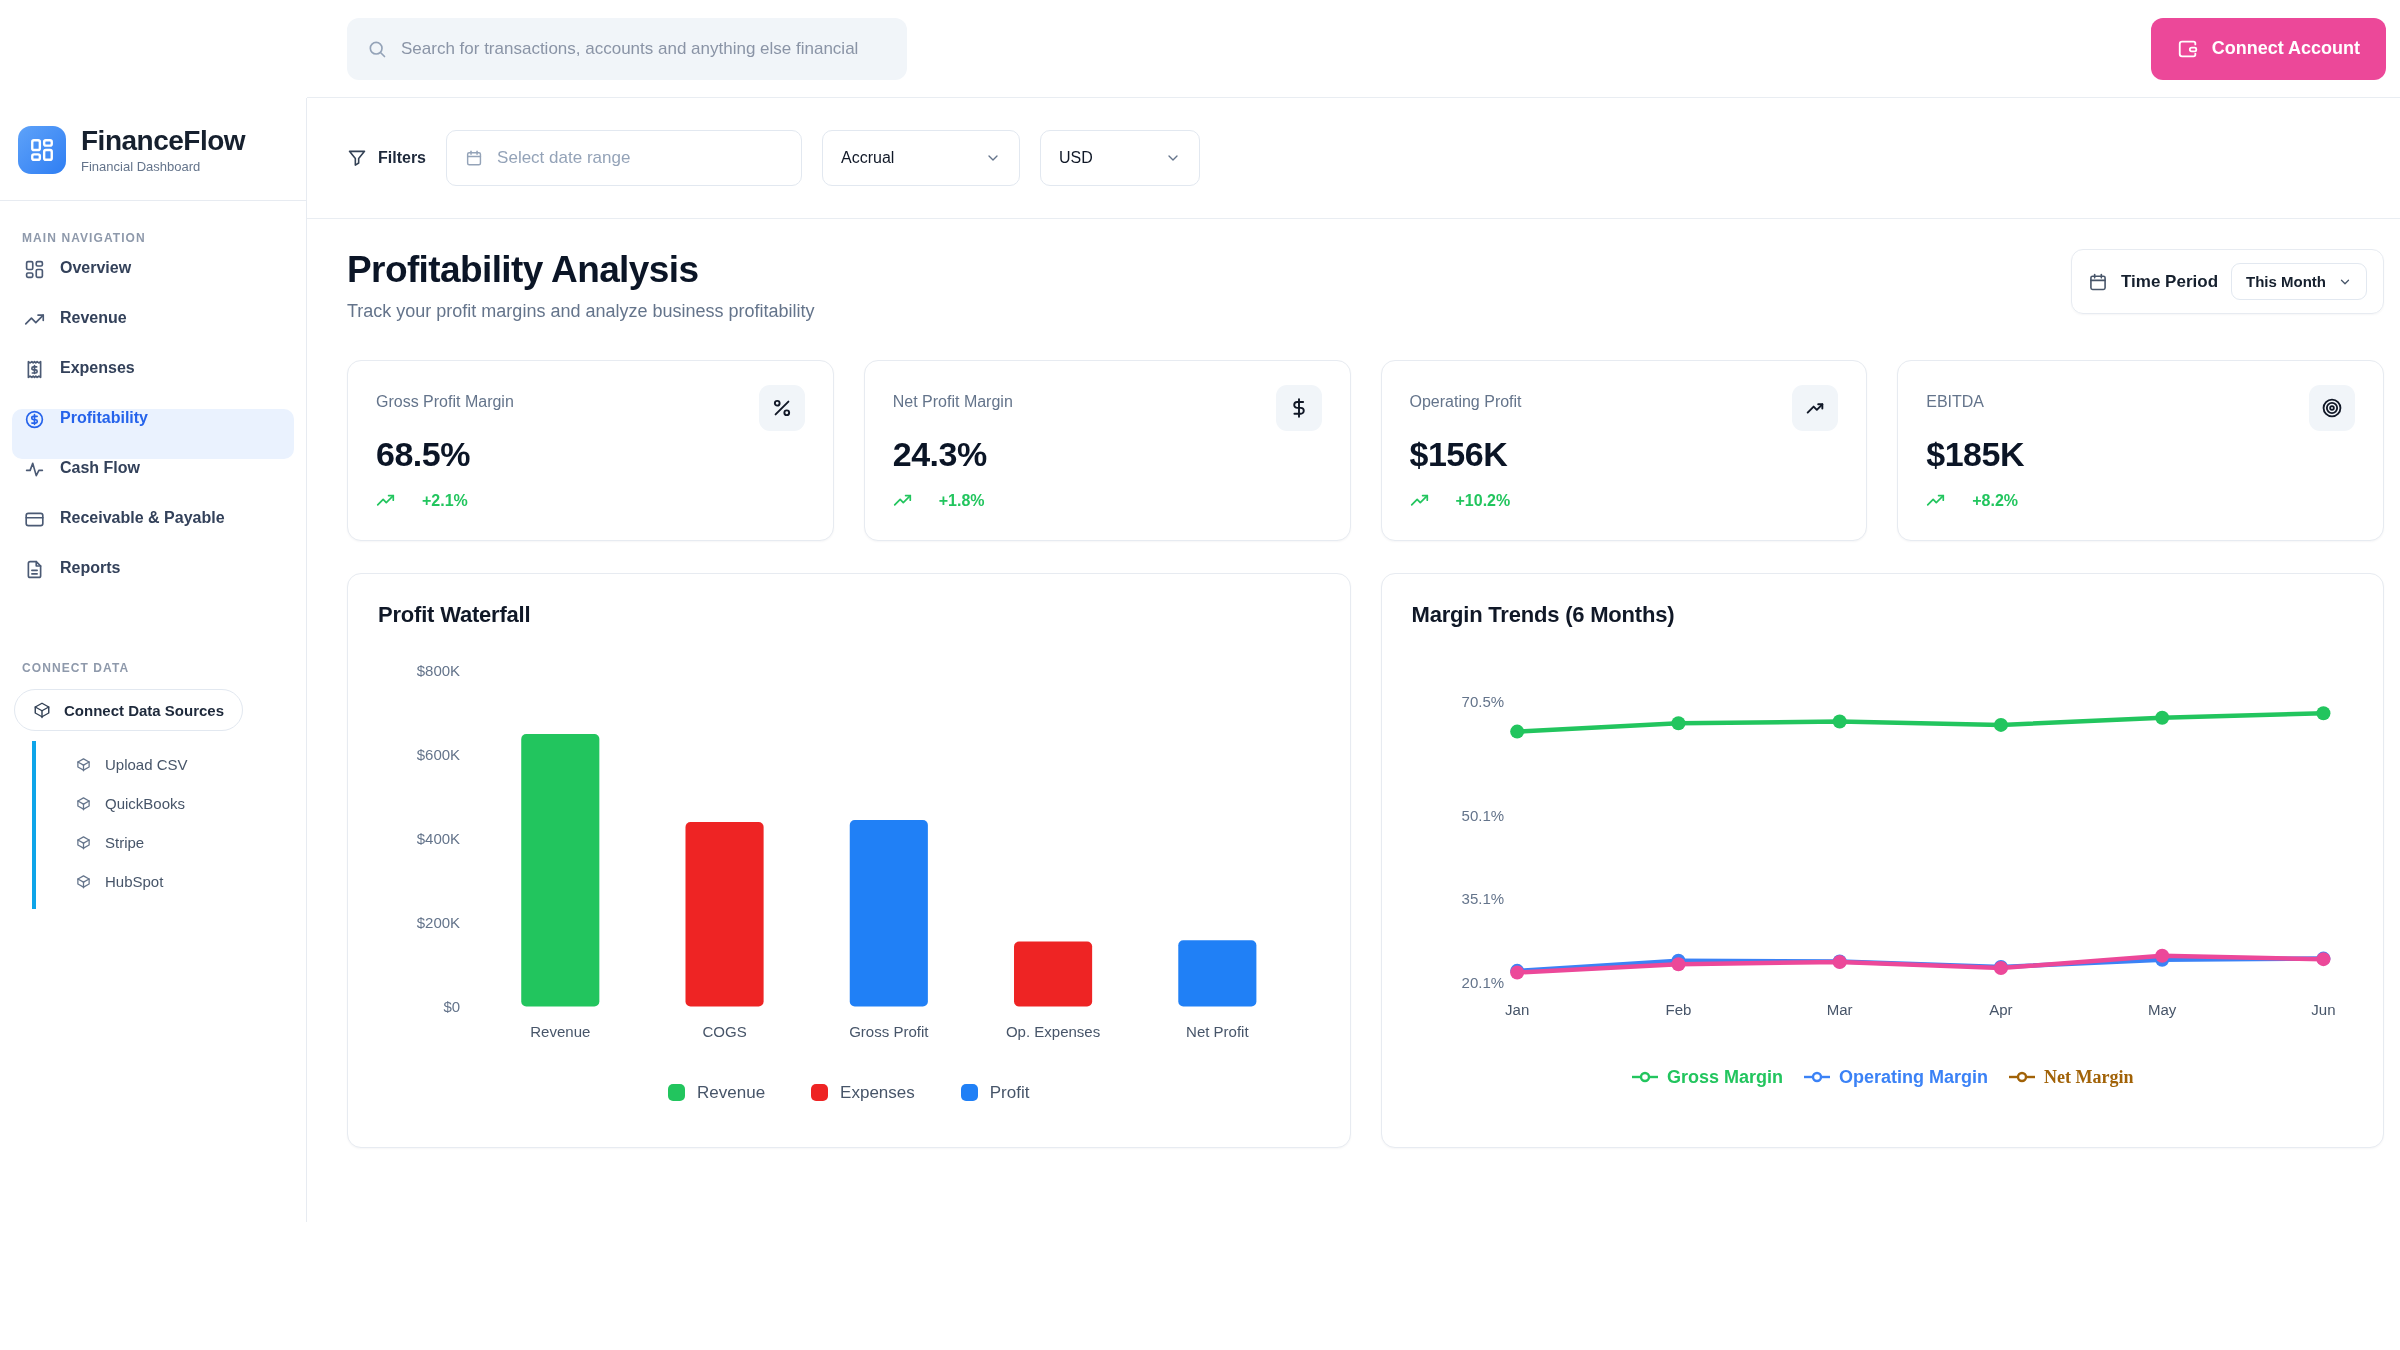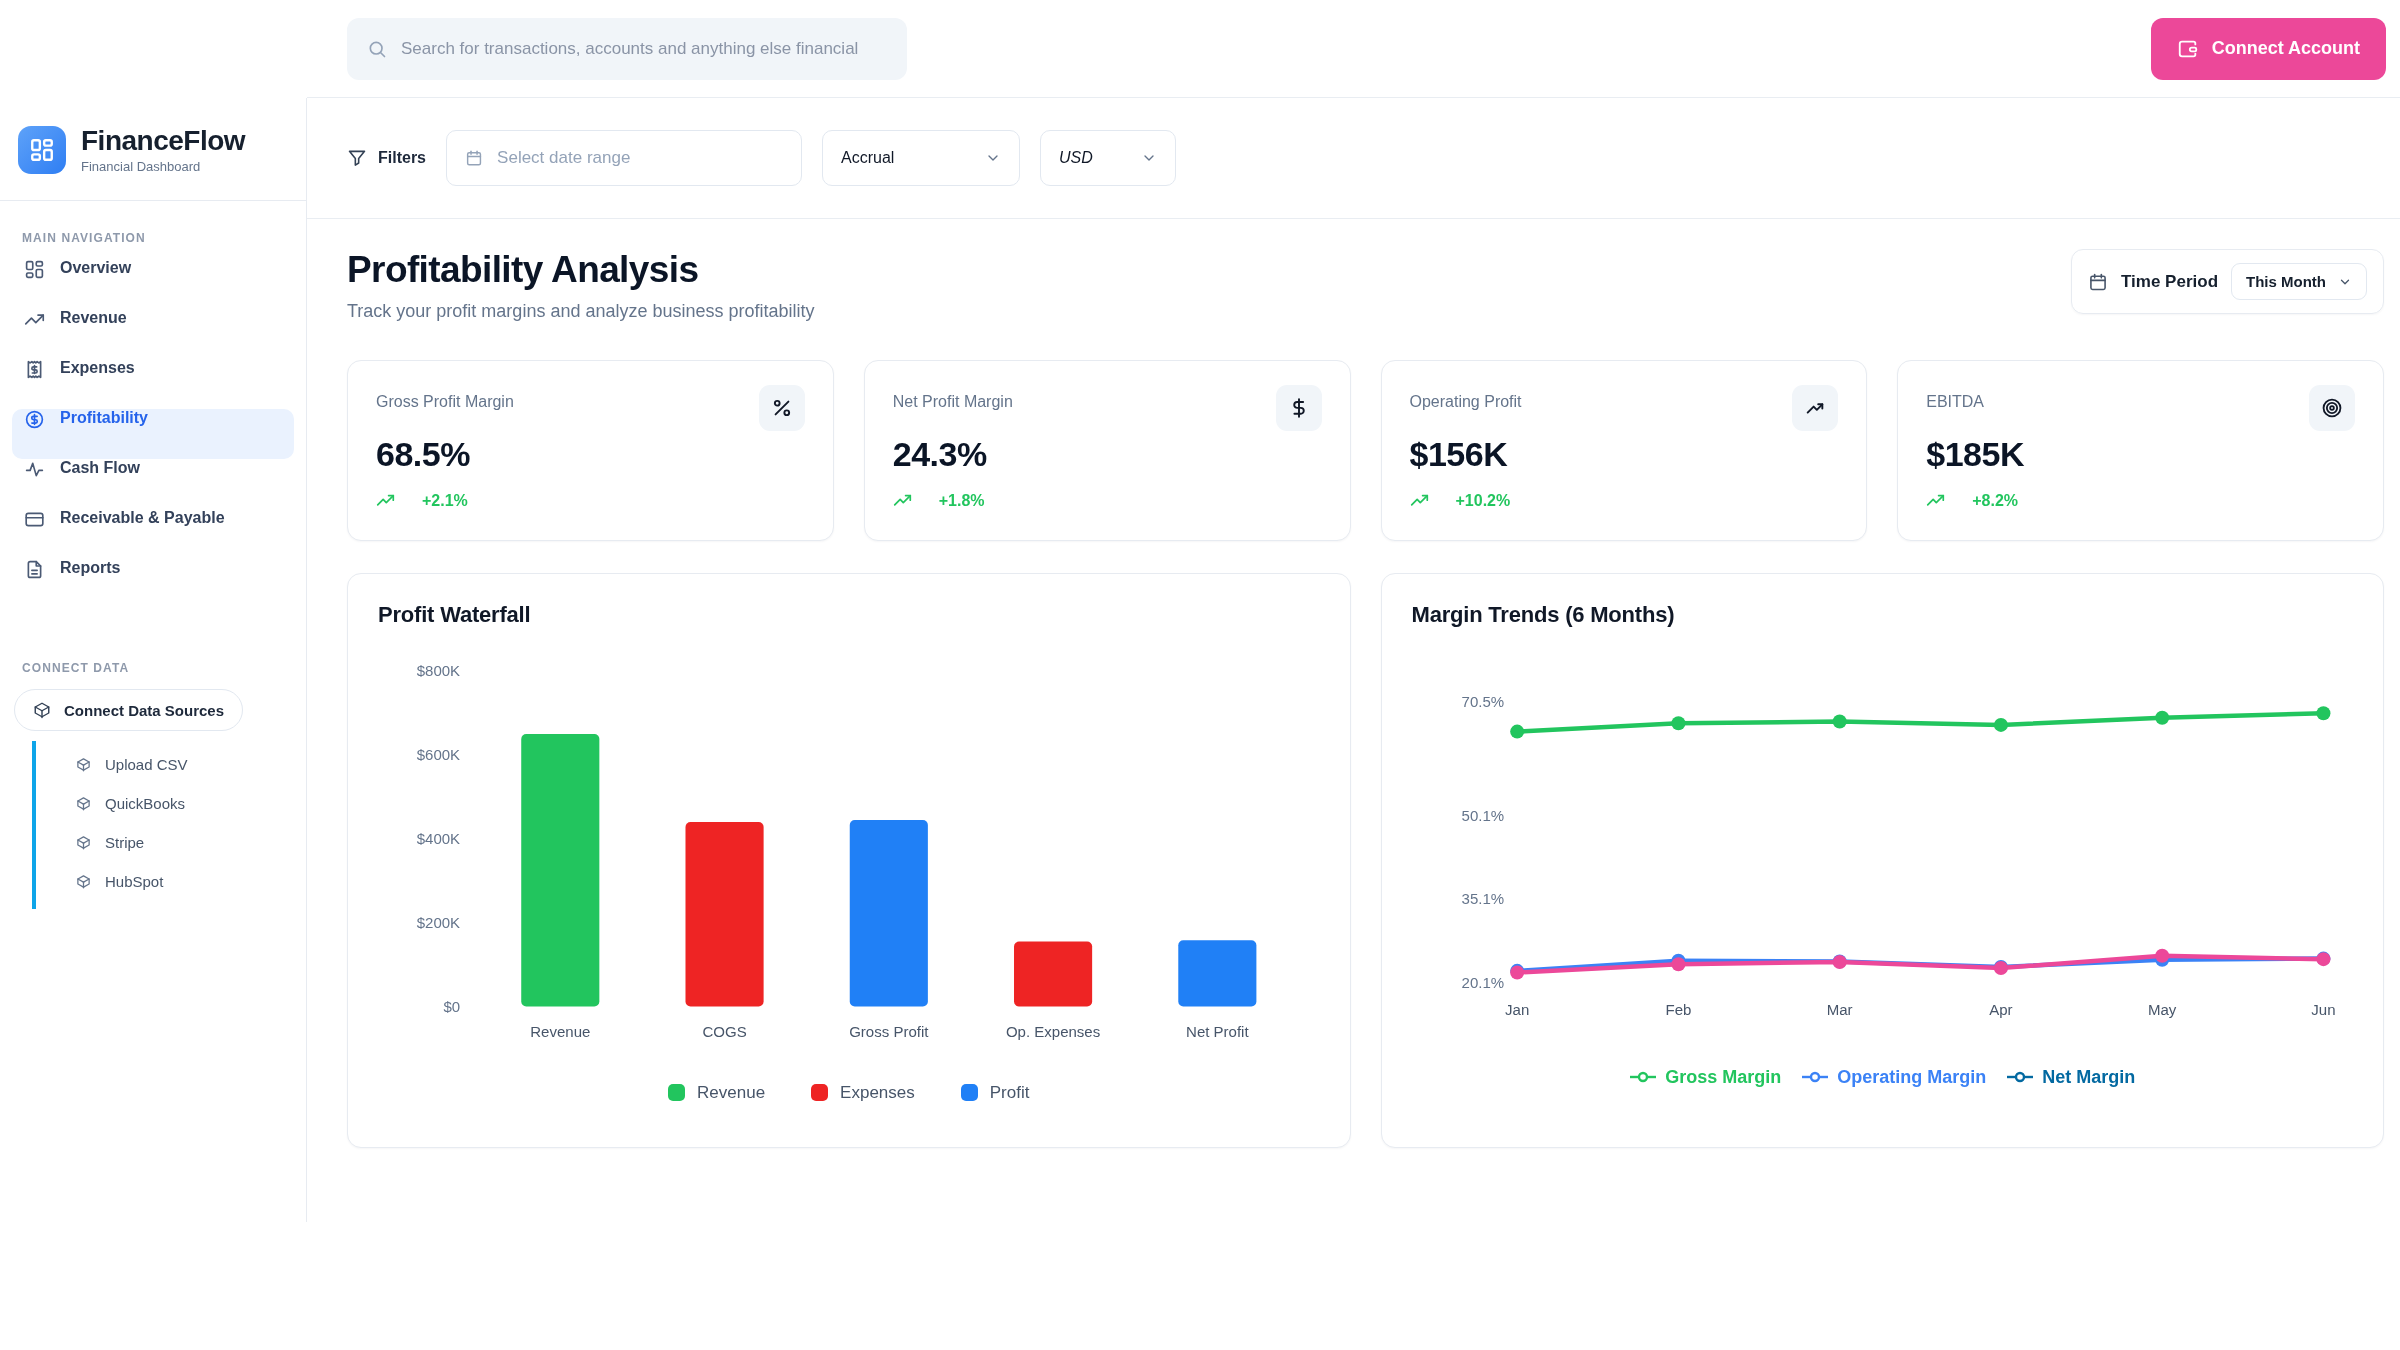--- a/index.html
+++ b/index.html
@@ -48,21 +48,21 @@
   .filters-label { display:flex; align-items:center; gap:11px; font-size:16px; font-weight:700; color:#1e293b; }
   .filters-label svg { width:20px; height:20px; stroke:#334155; }
   .field { display:flex; align-items:center; gap:12px; height:56px; border:1px solid #e2e8f0; border-radius:10px; background:#fff; padding:0 18px; }
   .field svg { stroke:#94a3b8; width:20px; height:20px; }
   .field input { border:none; outline:none; font-family:"Liberation Sans",sans-serif; font-size:17px; width:100%; background:transparent; color:#334155; }
   .field input::placeholder { color:#94a3b8; }
   .date-field { width:356px; }
   .select { display:flex; align-items:center; justify-content:space-between; height:56px; border:1px solid #e2e8f0; border-radius:10px; padding:0 18px; font-size:16px; color:#101827; cursor:pointer; background:#fff; }
   .select .chev { width:16px; height:16px; stroke:#64748b; margin-left:26px; }
   .sel-accrual { width:198px; }
-  .sel-usd { width:136px;font-style:italic; }
+  .sel-usd { width:160px; }
 
   .content { padding:30px 16px 0 40px; }
   .section-head { display:flex; align-items:flex-start; justify-content:space-between; padding-right:0; }
   .h1 { font-size:37px; font-weight:800; letter-spacing:-0.6px; color:#0b1526; }
   .h1-sub { font-size:18px; color:#64748b; margin-top:10px; }
   .time-card { display:flex; align-items:center; gap:13px; border:1px solid #e7ebf1; border-radius:12px; padding:13px 16px; box-shadow:0 1px 2px rgba(15,23,42,.04); }
   .time-card > svg { width:20px; height:20px; stroke:#475569; }
   .time-label { font-size:17px; font-weight:700; color:#16202e; }
   .time-select { display:flex; align-items:center; gap:12px; border:1px solid #e2e8f0; border-radius:9px; padding:9px 14px; font-size:15px; font-weight:600; color:#16202e; cursor:pointer; }
   .time-select svg { width:14px; height:14px; stroke:#475569; }
@@ -455,21 +455,21 @@
                   </svg>
               <span>Gross Margin</span>
             </div>
             <div class="mt-li" style="color: rgb(59, 130, 246);">
               <svg viewBox="0 0 28 12">
                     <line x1="1" y1="6" x2="27" y2="6" stroke="currentColor" stroke-width="2.4"></line>
                     <circle cx="14" cy="6" r="4" fill="#fff" stroke="currentColor" stroke-width="2.4"></circle>
                   </svg>
               <span>Operating Margin</span>
             </div>
-            <div class="mt-li" style="color: #0369a1;">
+            <div class="mt-li" style="color: #a16207; font-family: Liberation Serif, serif;">
               <svg viewBox="0 0 28 12">
                     <line x1="1" y1="6" x2="27" y2="6" stroke="currentColor" stroke-width="2.4"></line>
                     <circle cx="14" cy="6" r="4" fill="#fff" stroke="currentColor" stroke-width="2.4"></circle>
                   </svg>
               <span>Net Margin</span>
             </div>
           </div>
         </div>
 
       </div>

